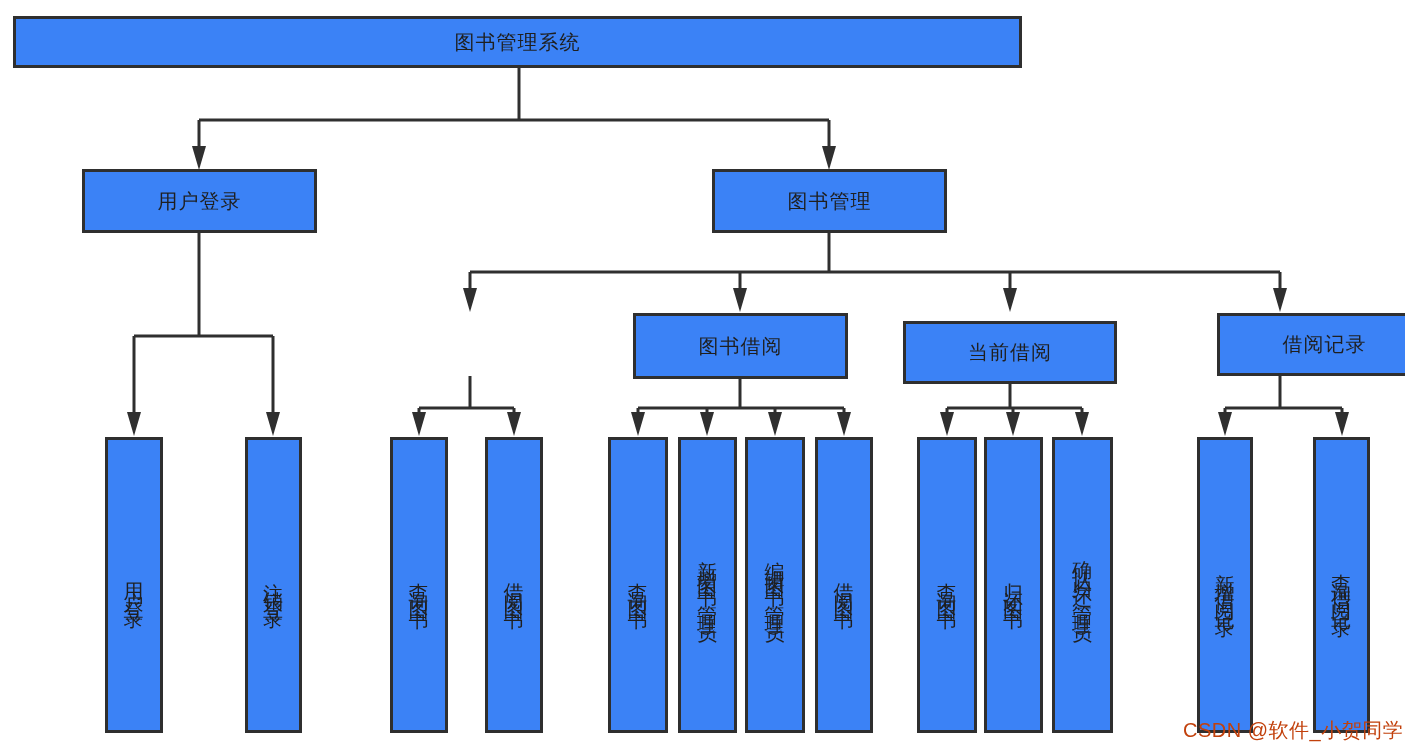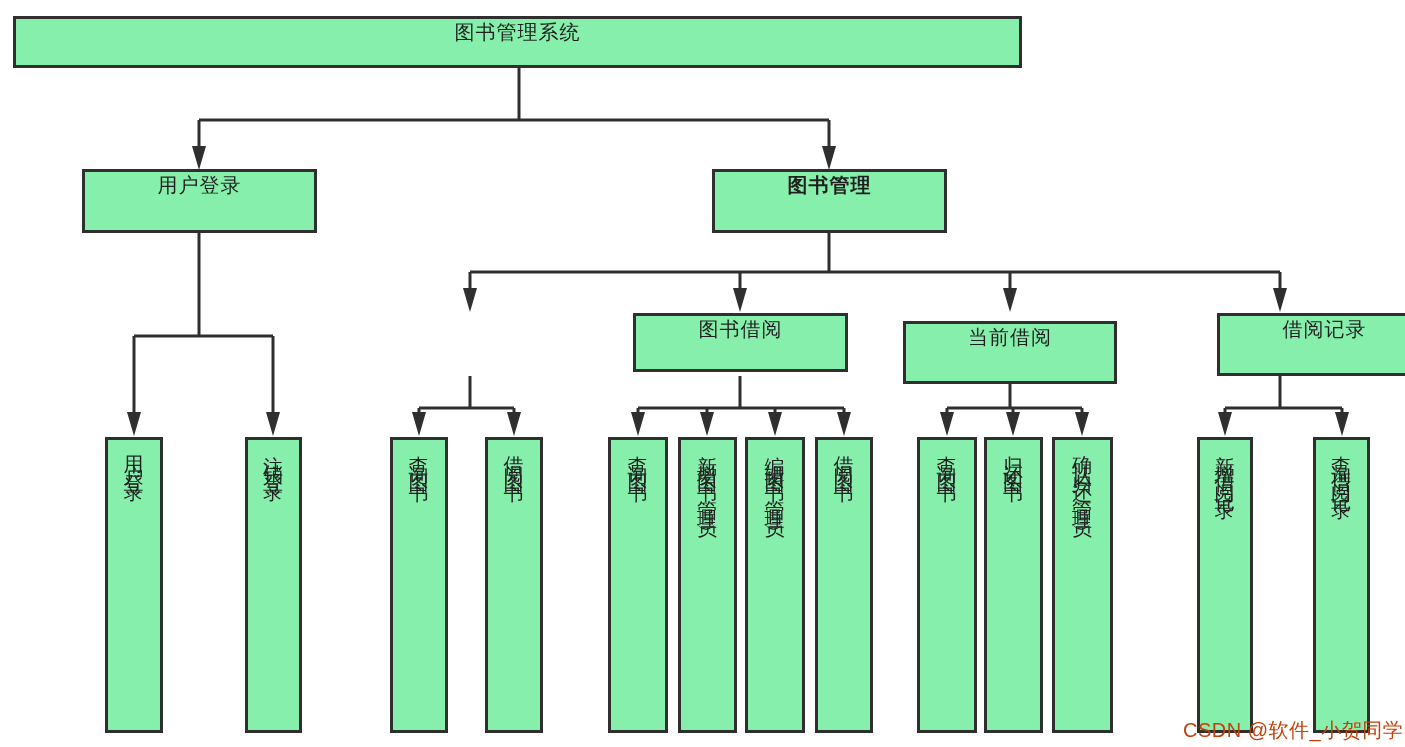--- a/index.html
+++ b/index.html
@@ -14,23 +14,23 @@
   .connectors {
     position: absolute;
     left: 0; top: 0;
     width: 1405px; height: 747px;
     z-index: 0;
   }
   .node {
     position: absolute;
     box-sizing: border-box;
     border: 3px solid #2f2f2f;
-    background: #86efac;
+    background: #3b82f6;
     display: flex;
-    align-items: flex-start;
+    align-items: center;
     justify-content: center;
     color: #1f1f1f;
     z-index: 1;
   }
   .h-label {
     font-size: 20px;
     letter-spacing: 1px;
     white-space: nowrap;
   }
   .v-label {
@@ -126,25 +126,25 @@
     </g>
   </svg>
 
   <div class="node" style="left:13px; top:16px; width:1009px; height:52px;">
     <span class="h-label">图书管理系统</span>
   </div>
 
   <div class="node" style="left:82px; top:169px; width:235px; height:64px;">
     <span class="h-label">用户登录</span>
   </div>
-  <div class="node" style="left:712px; top:169px; width:235px; height:64px;font-weight:bold;">
+  <div class="node" style="left:712px; top:169px; width:235px; height:64px;">
     <span class="h-label">图书管理</span>
   </div>
 
-  <div class="node" style="left:633px; top:313px; width:215px; height:59px;">
+  <div class="node" style="left:633px; top:313px; width:215px; height:66px;">
     <span class="h-label">图书借阅</span>
   </div>
   <div class="node" style="left:903px; top:313px; width:214px; height:63px;margin-top:8px;">
     <span class="h-label">当前借阅</span>
   </div>
   <div class="node" style="left:1173px; top:313px; width:215px; height:63px;margin-left:44px;">
     <span class="h-label">借阅记录</span>
   </div>
 
   <div class="node" style="left:105px; top:437px; width:58px; height:296px;">

